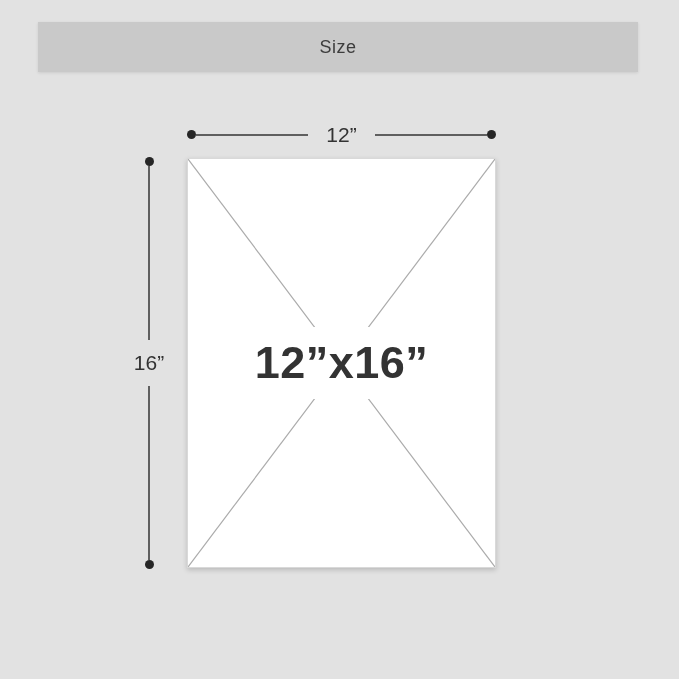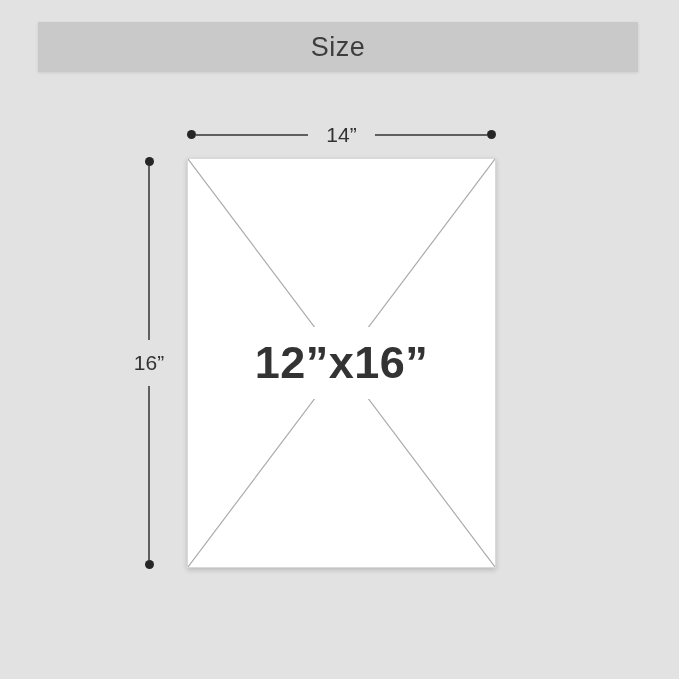--- a/index.html
+++ b/index.html
@@ -30,21 +30,21 @@
     position: absolute;
     left: 38px; top: 22px;
     width: 600px; height: 50px;
     background: var(--title-bar-bg);
     display: flex;
     align-items: center;
     justify-content: center;
     box-shadow: 0 1px 3px rgba(0,0,0,0.10);
   }
   .title-bar .title-text {
-    font-size: 27px;
+    font-size: 18px;
     color: var(--title-text);
     letter-spacing: 0.5px;
   }
 
   
   .size-rect {
     position: absolute;
     left: 187px; top: 158px;
     width: 309px; height: 410px;
     background: var(--rect-fill);
@@ -121,21 +121,21 @@
 
 <div class="canvas">
 
   <div class="title-bar">
     <span class="title-text">Size</span>
   </div>
 
   <div class="width-dim">
     <span class="dim-dot"></span>
     <span class="seg"></span>
-    <span class="dim-label">14”</span>
+    <span class="dim-label">12”</span>
     <span class="seg"></span>
     <span class="dim-dot"></span>
   </div>
 
   <div class="height-dim">
     <span class="dim-dot"></span>
     <span class="seg"></span>
     <span class="dim-label">16”</span>
     <span class="seg"></span>
     <span class="dim-dot"></span>

